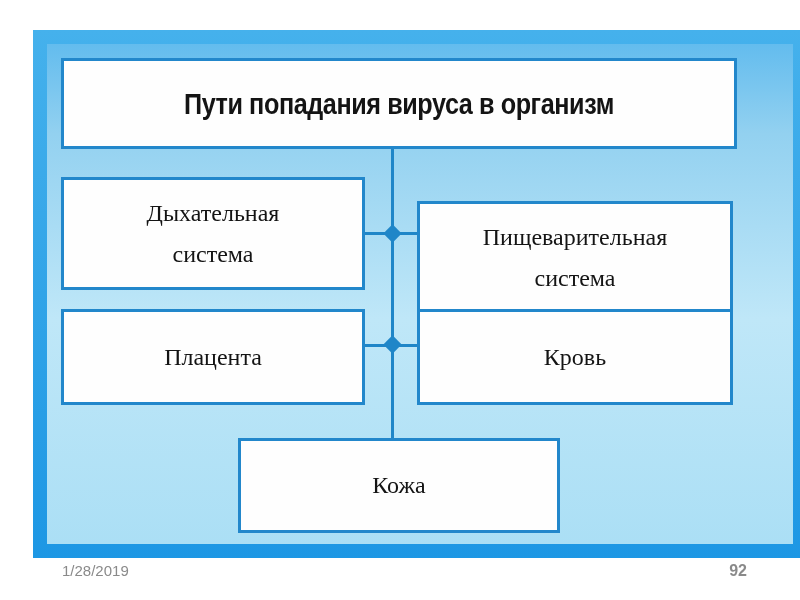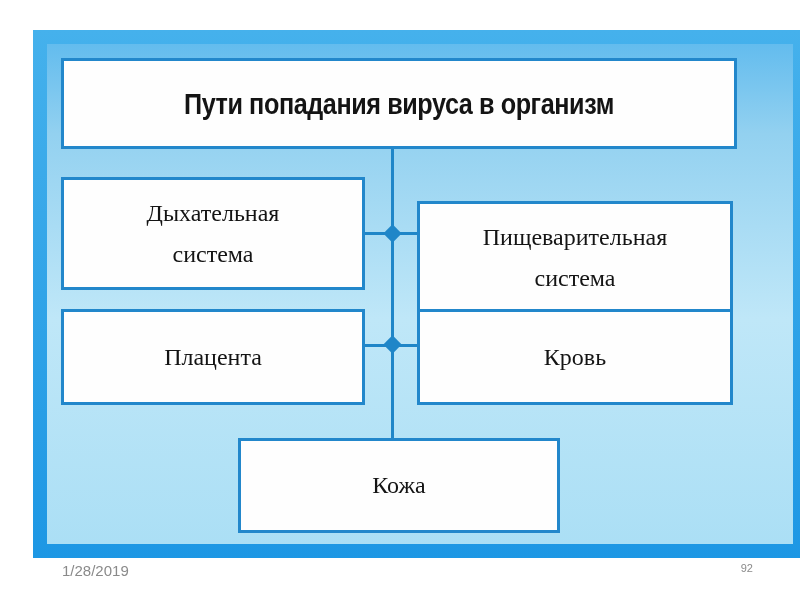--- a/index.html
+++ b/index.html
@@ -92,23 +92,24 @@
   .diamond-2 { left: 339px; top: 294px; }
   .footer-date {
     position: absolute;
     left: 45px; top: 562px;
     font-size: 15px;
     color: var(--footer-text, #8a8a8a);
     margin-left: 17px;
   }
   .footer-page {
     position: absolute;
-    right: 47px; top: 562px;
-    font-size: 11px;
+    right: 53px; top: 562px;
+    font-size: 16px;
     color: var(--footer-text, #8a8a8a);
+    font-weight: bold;
   }
 </style>
 </head>
 <body>
 
 <div class="page">
 
   <div class="slide-frame">
     <div class="slide-bg">
 

